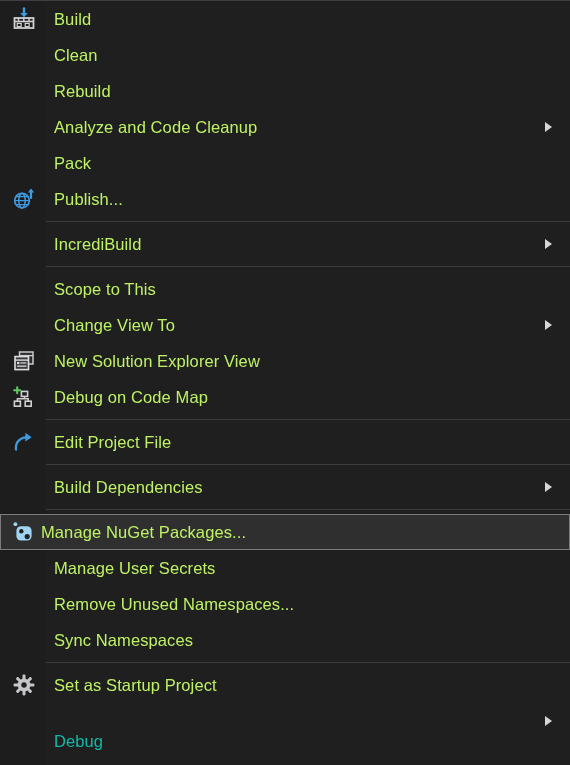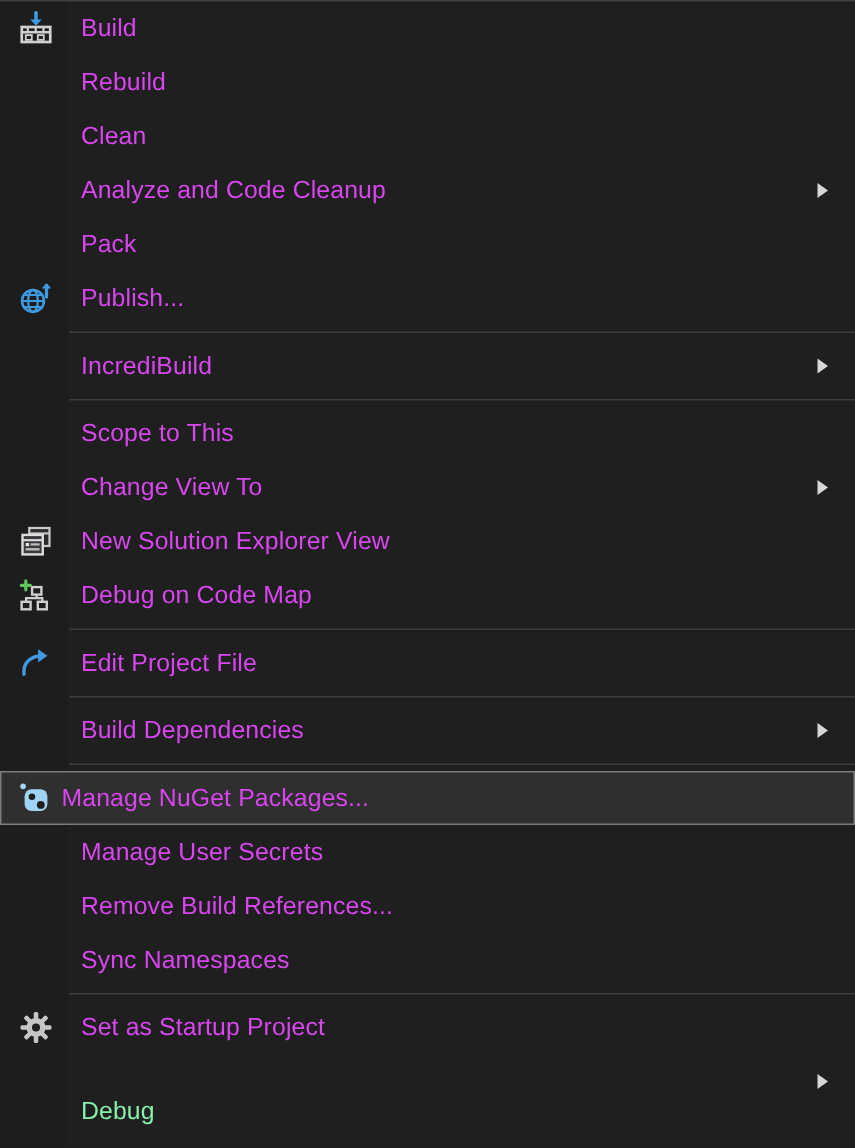--- a/index.html
+++ b/index.html
@@ -59,21 +59,21 @@
     align-items: center;
     justify-content: center;
     pointer-events: none;
   }
   .item.highlighted .item-icon { left: 6px; }
   .item-label {
     position: absolute;
     left: 53px;
     font-size: 16.5px;
     line-height: 1;
-    color: #d946ef;
+    color: #bef264;
     white-space: nowrap;
     letter-spacing: 0.1px;
   }
   .item.highlighted .item-label { left: 40px; }
   .submenu-arrow {
     position: absolute;
     right: 17px;
     width: 0;
     height: 0;
     border-top: 5px solid transparent;
@@ -88,21 +88,21 @@
     background: #3c3c3e;
   }
   .sep-wrap {
     height: 9px;
     display: flex;
     align-items: center;
   }
   .sep-wrap .separator { width: 100%; }
 
   
-  .item.clipped .item-label { color: #86efac; margin-top: 40px; }
+  .item.clipped .item-label { color: #14b8a6; margin-top: 40px; }
 
   svg { display: block; overflow: visible; }
 </style>
 </head>
 <body>
 
 <div id="menu">
   <div class="gutter"></div>
   <div class="items" id="items-root">
       <div class="item">
@@ -113,24 +113,24 @@
             <path d="M6.5 11 V14.5 M11.8 11 V14.5 M17 11 V14.5" stroke="#d0d0d2" stroke-width="1.5"></path>
             <rect x="5.2" y="16.4" width="4" height="3.2" fill="#1f1f20" stroke="#d0d0d2" stroke-width="1.2"></rect>
             <rect x="13.2" y="16.4" width="4" height="3.2" fill="#1f1f20" stroke="#d0d0d2" stroke-width="1.2"></rect>
             <path d="M12 1.5 V7.2" stroke="#3f9ae0" stroke-width="2.4" stroke-linecap="round"></path>
             <path d="M8.2 6 L12 10.2 L15.8 6 Z" fill="#3f9ae0"></path>
           </svg>
         </span>
         <span class="item-label">Build</span>
       </div>
       <div class="item">
+        <span class="item-label">Clean</span>
+      </div>
+      <div class="item">
         <span class="item-label">Rebuild</span>
-      </div>
-      <div class="item">
-        <span class="item-label">Clean</span>
       </div>
       <div class="item">
         <span class="item-label">Analyze and Code Cleanup</span>
         <span class="submenu-arrow"></span>
       </div>
       <div class="item">
         <span class="item-label">Pack</span>
       </div>
       <div class="item">
         <span class="item-icon">
@@ -217,21 +217,21 @@
             <circle cx="10.3" cy="11.2" r="2.2" fill="#1f1f20"></circle>
             <circle cx="16.2" cy="16.6" r="2.6" fill="#1f1f20"></circle>
           </svg>
         </span>
         <span class="item-label">Manage NuGet Packages...</span>
       </div>
       <div class="item">
         <span class="item-label">Manage User Secrets</span>
       </div>
       <div class="item">
-        <span class="item-label">Remove Build References...</span>
+        <span class="item-label">Remove Unused Namespaces...</span>
       </div>
       <div class="item">
         <span class="item-label">Sync Namespaces</span>
       </div>
       <div class="sep-wrap">
         <div class="separator"></div>
       </div>
       <div class="item">
         <span class="item-icon">
           <svg width="24" height="24" viewBox="0 0 24 24">

